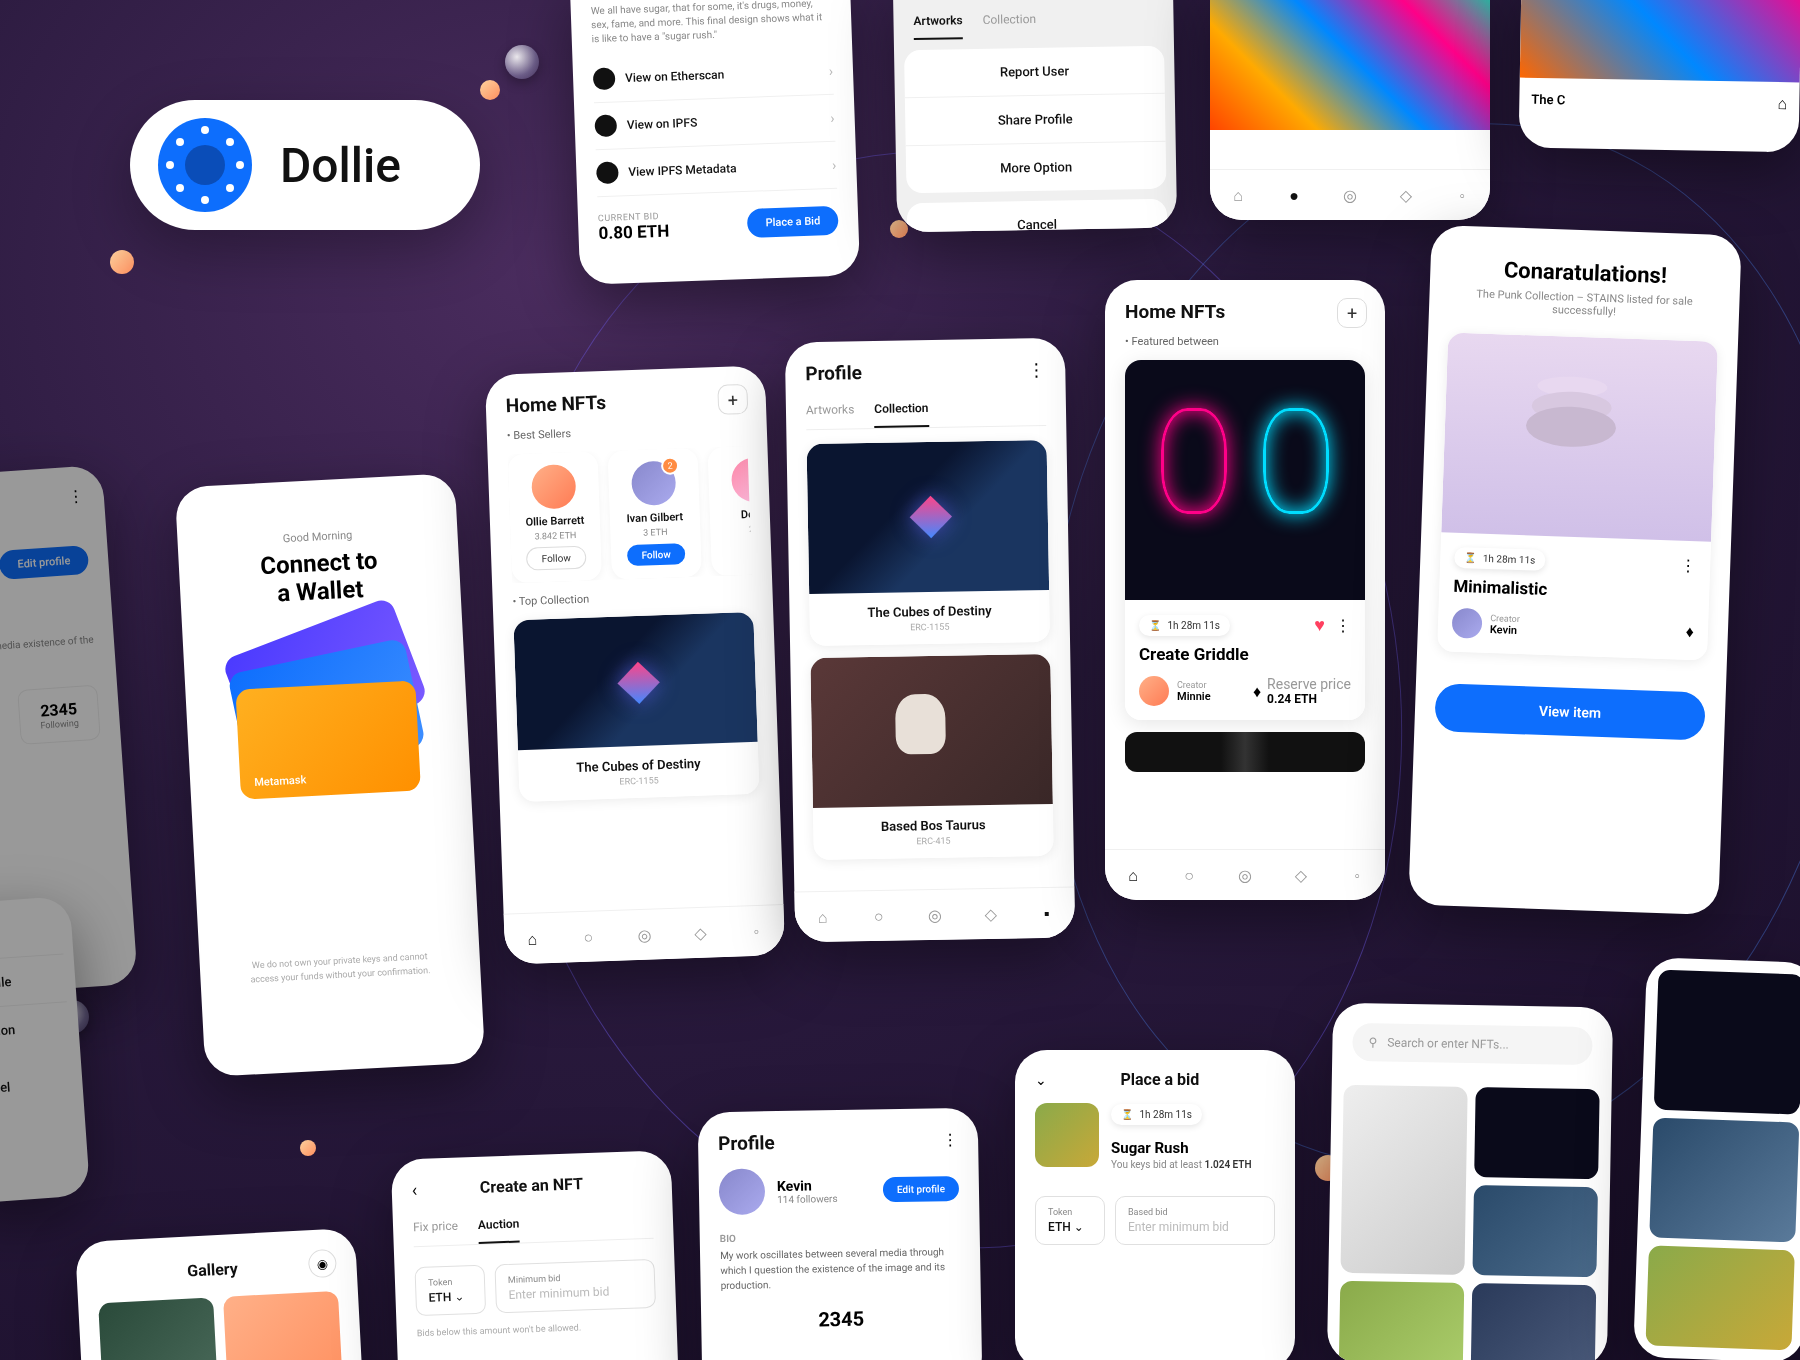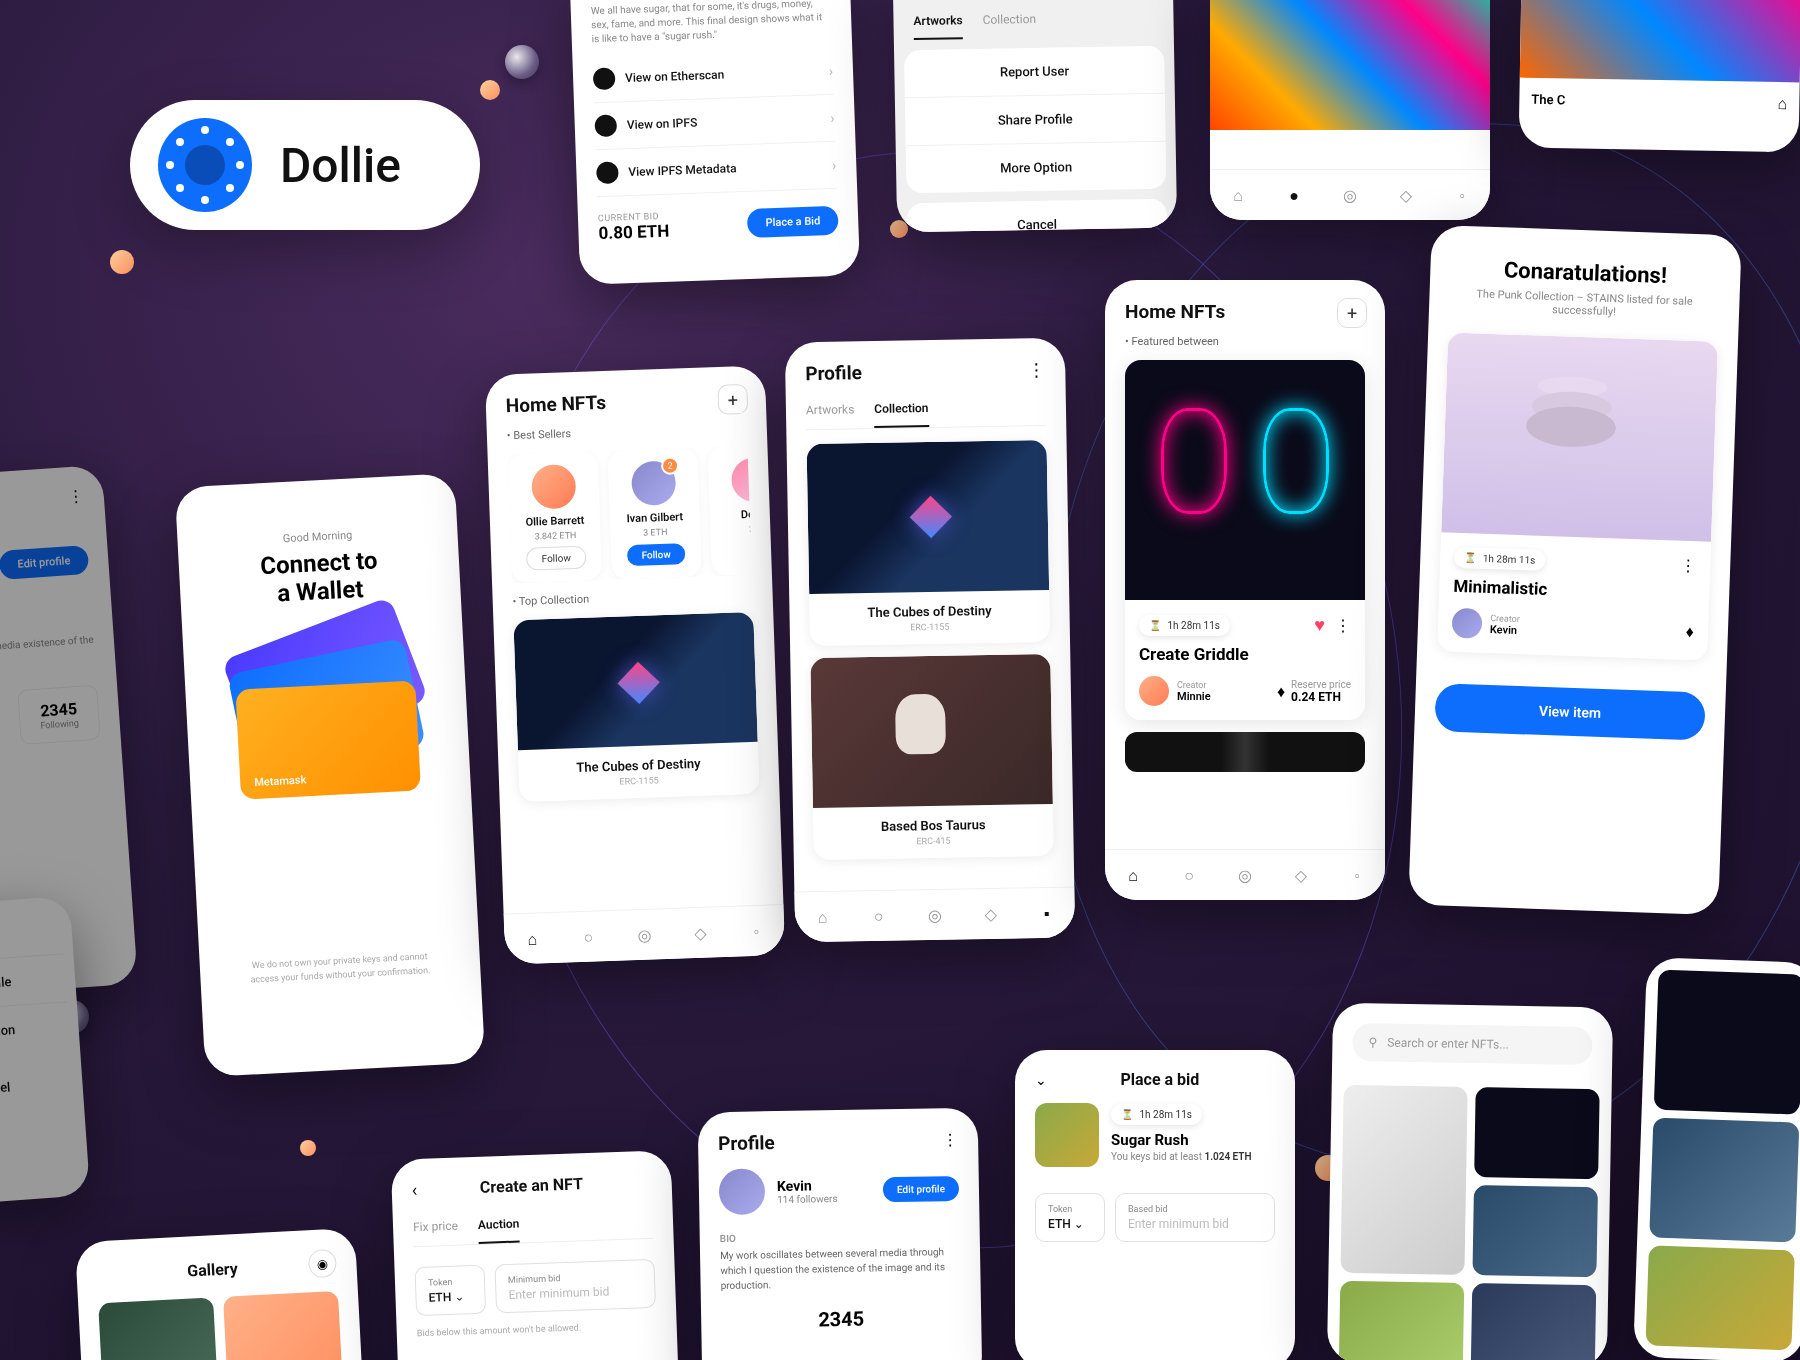--- a/index.html
+++ b/index.html
@@ -341,21 +341,21 @@
           <div style="display:flex;gap:8px;align-items:center">
             <div class="avatar av1" style="width:30px;height:30px;margin:0"></div>
             <div>
               <div style="font-size:9px;color:#999">Creator</div>
               <div style="font-size:11px;font-weight:600">Minnie</div>
             </div>
           </div>
           <div style="display:flex;gap:6px;align-items:center">
             <span>♦</span>
             <div>
-              <div style="font-size:10px;color:#999">Reserve price</div>
+              <div style="font-size:14px;color:#999">Reserve price</div>
               <div style="font-size:12px;font-weight:700">0.24 ETH</div>
             </div>
           </div>
         </div>
       </div>
     </div>
     <div style="height:40px;background:linear-gradient(90deg,#111 40%,#333 50%,#111 60%);border-radius:12px;margin-top:8px"></div>
   </div>
   <div class="tabbar">
     <div class="tab-icon active">⌂</div>
@@ -480,21 +480,21 @@
 <div class="phone p-placebid">
   <div class="ph">
     <div style="display:flex;align-items:center;gap:12px;margin-bottom:14px">
       <div style="font-size:14px">⌄</div>
       <div class="title" style="font-size:16px;flex:1;text-align:center;margin-right:14px">Place a bid</div>
     </div>
     <div style="display:flex;gap:12px">
       <div style="width:64px;height:64px;border-radius:12px;background:linear-gradient(135deg,#8aaa4a,#c8a838)"></div>
       <div style="flex:1">
         <div class="time-pill" style="display:inline-flex">⏳ <span>1h 28m 11s</span></div>
-        <div style="font-size:15px;font-weight:700;margin-top:6px">Sugar Rush</div>
+        <div style="font-size:15px;font-weight:700;margin-top:14px">Sugar Rush</div>
         <div style="font-size:10px;color:#888;margin-top:2px"><span>You keys bid at least</span> <span style="font-weight:600;color:#333">1.024 ETH</span></div>
       </div>
     </div>
     <div style="display:flex;gap:10px;margin-top:18px">
       <div class="input-box" style="width:70px">
         <div class="input-label">Token</div>
         <div class="input-val"><span>ETH</span> ⌄</div>
       </div>
       <div class="input-box" style="flex:1">
         <div class="input-label">Based bid</div>

